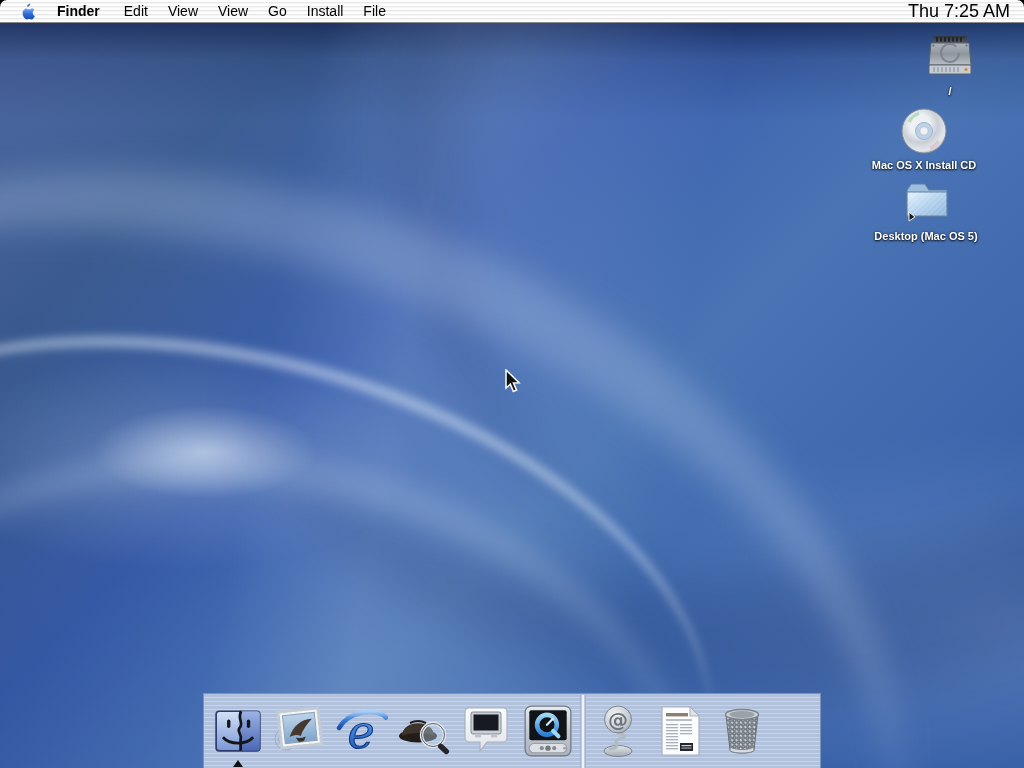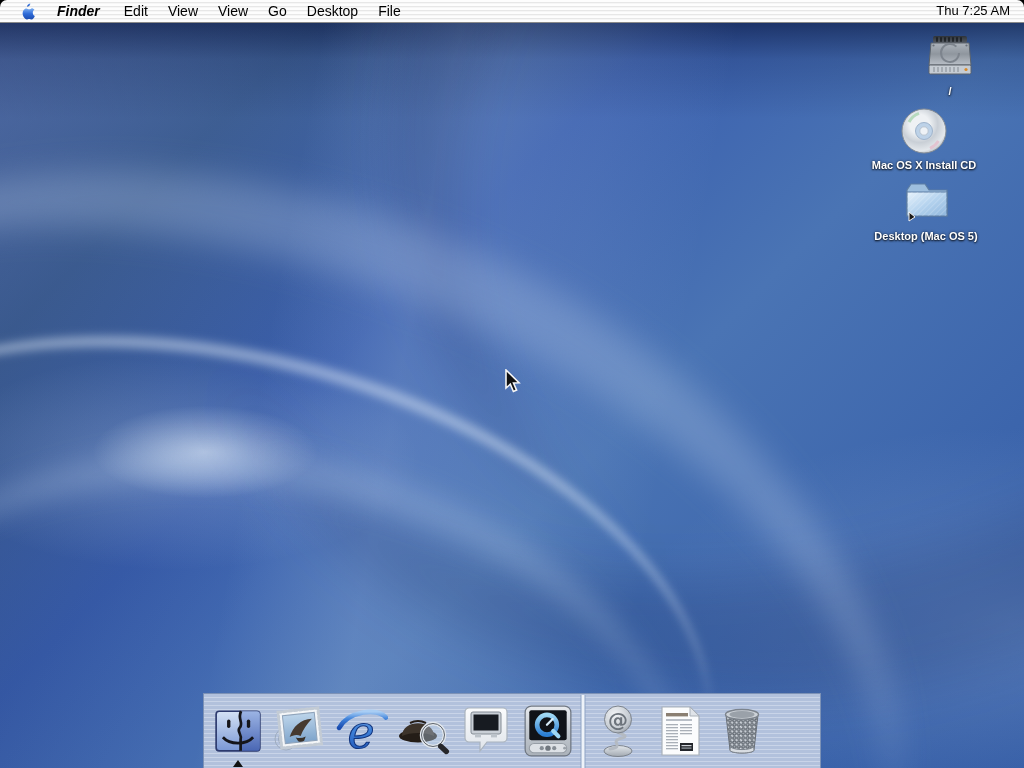--- a/index.html
+++ b/index.html
@@ -6,23 +6,23 @@
   .screen{position:relative;width:1024px;height:768px;overflow:hidden;background:#000;
           font-family:"Liberation Sans",sans-serif;-webkit-font-smoothing:antialiased;}
 
   
   .menubar{position:absolute;top:0;left:0;right:0;height:22px;
     background:repeating-linear-gradient(to bottom,#fdfdfd 0 2px,#e7e7e7 2px 3px,#f6f6f6 3px 4px);
     border-bottom:1px solid #8a8a8a;border-radius:7px 7px 0 0;
     display:flex;align-items:center;z-index:50;}
   .menubar .apple{width:15px;height:17px;margin:0 12px 0 20px;display:flex;align-items:center;}
   .menu-item{font-size:14px;color:#000;padding:0 10px;line-height:22px;}
-  .menu-item.bold{font-weight:bold;padding-right:14px;font-style:italic;}
+  .menu-item.bold{font-weight:bold;padding-right:14px;}
   .menubar-spacer{flex:1;}
-  .menu-clock{font-size:13px;color:#000;padding-right:14px;line-height:22px;}
+  .menu-clock{font-size:18px;color:#000;padding-right:14px;line-height:22px;}
 
   
   .desktop{position:absolute;top:22px;left:0;right:0;bottom:0;overflow:hidden;
     background:
       radial-gradient(ellipse 150px 62px at 205px 430px, rgba(236,245,253,.55), rgba(236,245,253,0) 75%),
       radial-gradient(ellipse 340px 150px at 175px 440px, rgba(205,223,242,.28), rgba(205,223,242,0) 72%),
       radial-gradient(ellipse 500px 260px at 1010px 600px, rgba(160,185,220,.30), rgba(160,185,220,0) 75%),
       linear-gradient(100deg, rgba(255,255,255,0) 28%, rgba(190,212,238,.20) 40%, rgba(190,212,238,.10) 54%, rgba(255,255,255,0) 64%),
       linear-gradient(115deg, rgba(8,24,70,.28) 0%, rgba(8,24,70,0) 38%),
       linear-gradient(to bottom, rgba(6,18,56,.60) 0%, rgba(6,18,56,.18) 5%, rgba(6,18,56,0) 13%),
@@ -79,21 +79,21 @@
         </defs>
         <path fill="url(#appleg)" d="M11.7 1.2c.1 1-.3 2-.9 2.7-.6.8-1.7 1.4-2.7 1.3-.1-1 .4-2 1-2.6.7-.8 1.8-1.3 2.6-1.4z"></path>
         <path fill="url(#appleg)" d="M13.1 6.8c1.4 0 2.6.7 3.3 1.8-1.2.8-2 2-1.9 3.6.1 1.7 1.1 2.9 2.3 3.4-.6 1.6-2.1 4-3.7 4-.9 0-1.5-.6-2.7-.6s-1.9.6-2.8.6c-1.7 0-3.7-2.6-4.3-4.7-.9-2.9.1-6 2.2-7.2 1-.6 2.2-.6 3.1-.1.7.4 1.3.5 1.8.5.5 0 1-.2 1.7-.5.3-.2.6-.4 1-.8z"></path>
       </svg>
     </span>
     <span class="menu-item bold">Finder</span>
     <span class="menu-item">Edit</span>
     <span class="menu-item">View</span>
     <span class="menu-item">View</span>
     <span class="menu-item">Go</span>
-    <span class="menu-item">Desktop</span>
+    <span class="menu-item">Install</span>
     <span class="menu-item">File</span>
     <span class="menubar-spacer"></span>
     <span class="menu-clock">Thu 7:25 AM</span>
   </div>
 
   <div class="desktop">
     <div class="swoosh sw-c"></div>
     <div class="swoosh sw-d"></div>
     <div class="swoosh sw-a"></div>
     <div class="swoosh sw-e"></div>

